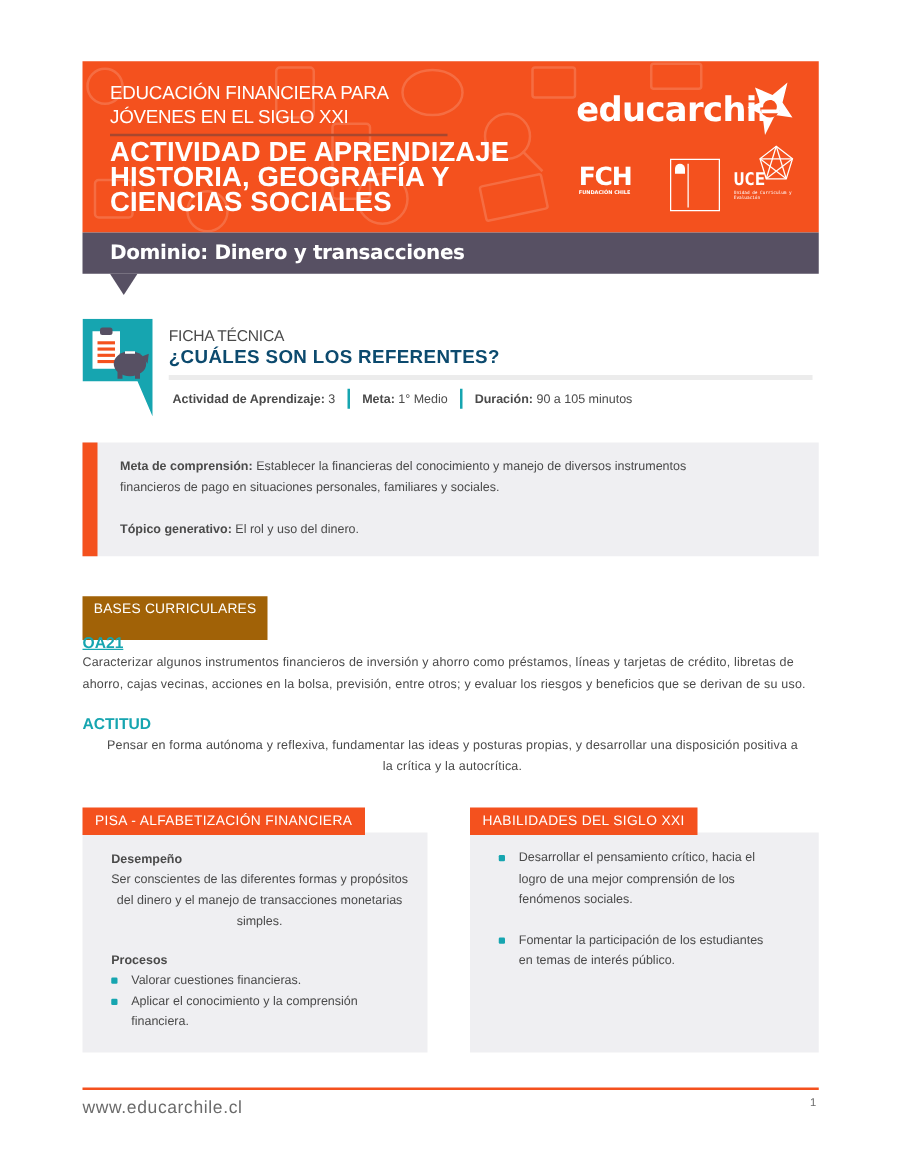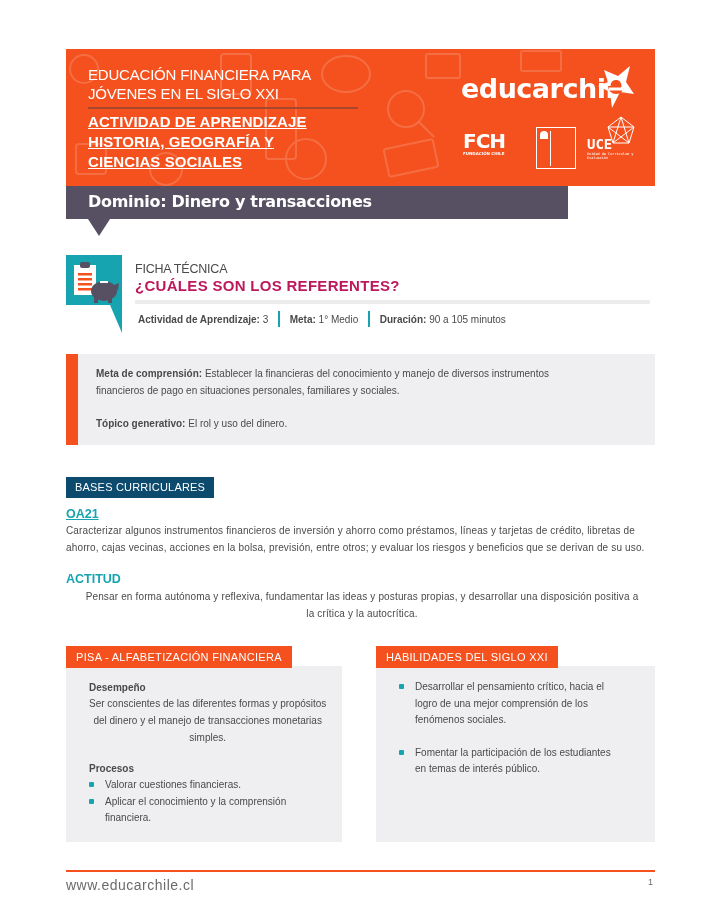--- a/index.html
+++ b/index.html
@@ -6,53 +6,53 @@
     html, body { width: 720px; height: 921px; background: #ffffff; overflow: hidden; }
     body { font-family: "Liberation Sans", sans-serif; color: #4a4a4a; position: relative; }
 
     .page { position: absolute; left: 0; top: 0; width: 720px; height: 921px; }
 
     
     .header { position: absolute; left: 66px; top: 49px; width: 589px; height: 137px; background: #f4511e; overflow: hidden; }
     .header .bgicons { position: absolute; inset: 0; opacity: 0.16; }
     .header .kicker { position: absolute; left: 22px; top: 16px; color: #ffffff; font-size: 15px; line-height: 19px; font-weight: normal; letter-spacing: -0.2px; }
     .header .divider { position: absolute; left: 22px; top: 58px; width: 270px; height: 2px; background: #a8472e; }
-    .header .title { position: absolute; left: 22px; top: 63px; color: #ffffff; font-size: 15px; line-height: 20px; font-weight: bold; letter-spacing: 0.1px; text-decoration: underline; }
+    .header .title { position: absolute; left: 22px; top: 63px; color: #ffffff; font-size: 22px; line-height: 20px; font-weight: bold; letter-spacing: 0.1px; }
     .logo-educar { position: absolute; left: 395px; top: 24px; color: #ffffff; font-size: 27px; font-weight: bold; letter-spacing: -0.5px; font-family: "DejaVu Sans", sans-serif; }
     .logo-e { position: absolute; left: 530px; top: 15px; width: 40px; height: 50px; }
     .logo-fch { position: absolute; left: 397px; top: 82px; color: #fff; font-weight: bold; font-size: 20px; font-family: "DejaVu Sans", sans-serif; line-height: 20px; letter-spacing: -1px; }
     .logo-fch small { display: block; font-size: 4px; letter-spacing: 0; line-height: 6px; }
     .logo-gob { position: absolute; left: 470px; top: 78px; width: 40px; height: 42px; border: 1.5px solid #fff; }
     .logo-gob .flag { position: absolute; left: 3px; top: 3px; width: 8px; height: 8px; background: #fff; border-radius: 50% 50% 0 0; }
     .logo-gob .vl { position: absolute; left: 13px; top: 3px; width: 1px; height: 35px; background: #fff; }
     .logo-uce { position: absolute; left: 521px; top: 87px; color: #fff; font-size: 14px; font-weight: bold; font-family: "DejaVu Sans Mono", monospace; letter-spacing: 0px; }
     .logo-uce small { display: block; font-size: 3.5px; line-height: 4px; font-weight: normal; }
     .logo-net { position: absolute; left: 540px; top: 66px; width: 30px; height: 30px; }
 
     
-    .domain-bar { position: absolute; left: 66px; top: 186px; width: 502px; height: 33px; background: #575063; }
+    .domain-bar { position: absolute; left: 66px; top: 186px; width: 589px; height: 33px; background: #575063; }
     .domain-bar span { position: absolute; left: 22px; top: 6px; color: #ffffff; font-size: 16px; font-weight: bold; font-family: "DejaVu Sans", sans-serif; letter-spacing: -0.3px; }
     .domain-arrow { position: absolute; left: 88px; top: 219px; width: 0; height: 0; border-left: 11px solid transparent; border-right: 11px solid transparent; border-top: 17px solid #575063; }
 
     
     .ficha-icon { position: absolute; left: 66px; top: 255px; width: 60px; height: 80px; }
     .ficha-kicker { position: absolute; left: 135px; top: 262px; font-size: 12.5px; color: #4a4a4a; letter-spacing: -0.2px; }
-    .ficha-title { position: absolute; left: 135px; top: 277px; font-size: 15px; color: #be185d; font-weight: bold; letter-spacing: 0.3px; }
+    .ficha-title { position: absolute; left: 135px; top: 277px; font-size: 15px; color: #0c4a6e; font-weight: bold; letter-spacing: 0.3px; }
     .ficha-rule { position: absolute; left: 135px; top: 300px; width: 515px; height: 4px; background: #ececec; }
     .meta-row { position: absolute; left: 138px; top: 311px; display: flex; align-items: center; font-size: 10px; color: #4a4a4a; }
     .meta-item b { font-weight: bold; }
     .meta-sep { display: inline-block; width: 1.5px; height: 16px; background: #16a5b0; margin: 0 10px; }
 
     
     .goal-box { position: absolute; left: 66px; top: 354px; width: 589px; height: 91px; background: #efeff2; border-left: 12px solid #f4511e; }
     .goal-box p { position: absolute; left: 18px; font-size: 10px; line-height: 17px; color: #4a4a4a; }
     .goal-box p b { font-weight: bold; }
 
     
-    .tag-dark { position: absolute; left: 66px; top: 477px; height: 21px; padding: 0 9px; background: #0c4a6e; color: #ffffff; font-size: 11px; line-height: 21px; letter-spacing: 0.2px; }
+    .tag-dark { position: absolute; left: 66px; top: 477px; height: 35px; padding: 0 9px; background: #a16207; color: #ffffff; font-size: 11px; line-height: 21px; letter-spacing: 0.2px; }
     .sec-title { position: absolute; left: 66px; font-size: 12.5px; color: #16a5b0; font-weight: bold; }
     .sec-body { position: absolute; left: 66px; width: 592px; font-size: 10px; line-height: 17px; color: #4a4a4a; letter-spacing: 0.15px; }
 
     
     .card { position: absolute; top: 666px; height: 176px; background: #efeff2; }
     .card.left { left: 66px; width: 276px; }
     .card.right { left: 376px; width: 279px; }
     .tag-orange { position: absolute; top: 646px; height: 22px; padding: 0 10px; background: #f4511e; color: #fff; font-size: 11px; line-height: 22px; letter-spacing: 0.3px; }
     .card .lbl { position: absolute; font-size: 10px; font-weight: bold; color: #4a4a4a; }
     .card .txt { position: absolute; font-size: 10px; line-height: 17px; color: #4a4a4a; }

